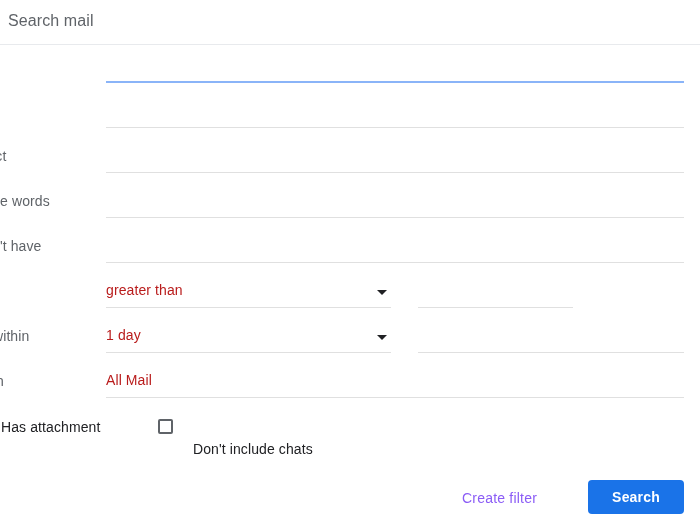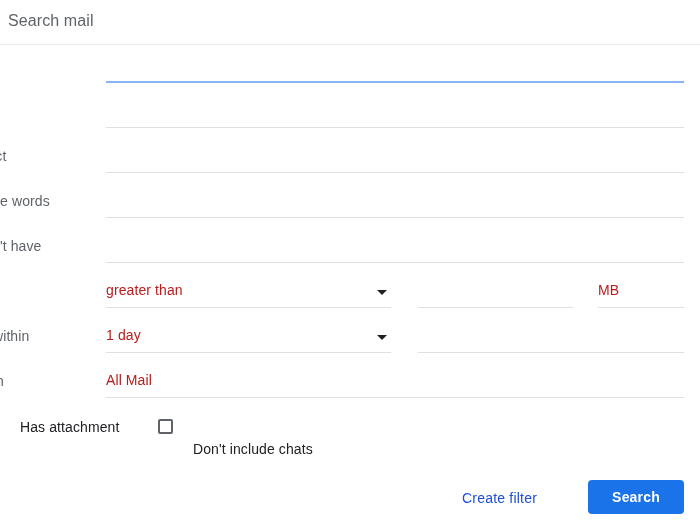--- a/index.html
+++ b/index.html
@@ -148,38 +148,38 @@
   }
   .cbox-label {
     position: absolute;
     top: 14px;
     font-size: 14px;
     color: #202124;
     letter-spacing: 0.1px;
     white-space: nowrap;
     cursor: pointer;
   }
-  .lb1 { left: 77px; text-align: center; }
+  .lb1 { left: 58px; text-align: center; }
   .cb2 { left: 215px; }
   .lb2 { left: 250px; margin-top: 22px; }
 
   
   .actions {
     position: absolute;
     left: 0;
     top: 468px;
     width: 757px;
     height: 57px;
   }
   .btn-create-filter {
     position: absolute;
     right: 155px;
     top: 14px;
     font-size: 14px;
-    color: #1d4ed8;
+    color: #8b5cf6;
     letter-spacing: 0.2px;
     background: none;
     border: none;
     font-family: "Liberation Sans", sans-serif;
     cursor: pointer;
     padding: 8px 8px;
     white-space: nowrap;
   }
   .btn-search {
     position: absolute;
@@ -236,23 +236,20 @@
 
     <div class="row">
 
       <div class="select size-op">
         <span class="select-value">greater than</span>
         <span class="caret"></span>
       </div>
 
       <input class="field size-value" type="text" value="" style="">
 
-      <div class="select size-unit">
-        <span class="select-value">MB</span>
-      </div>
     </div>
 
     <div class="row">
       <div class="row-label">Date within</div>
 
       <div class="select date-within">
         <span class="select-value">1 day</span>
         <span class="caret"></span>
       </div>
 

